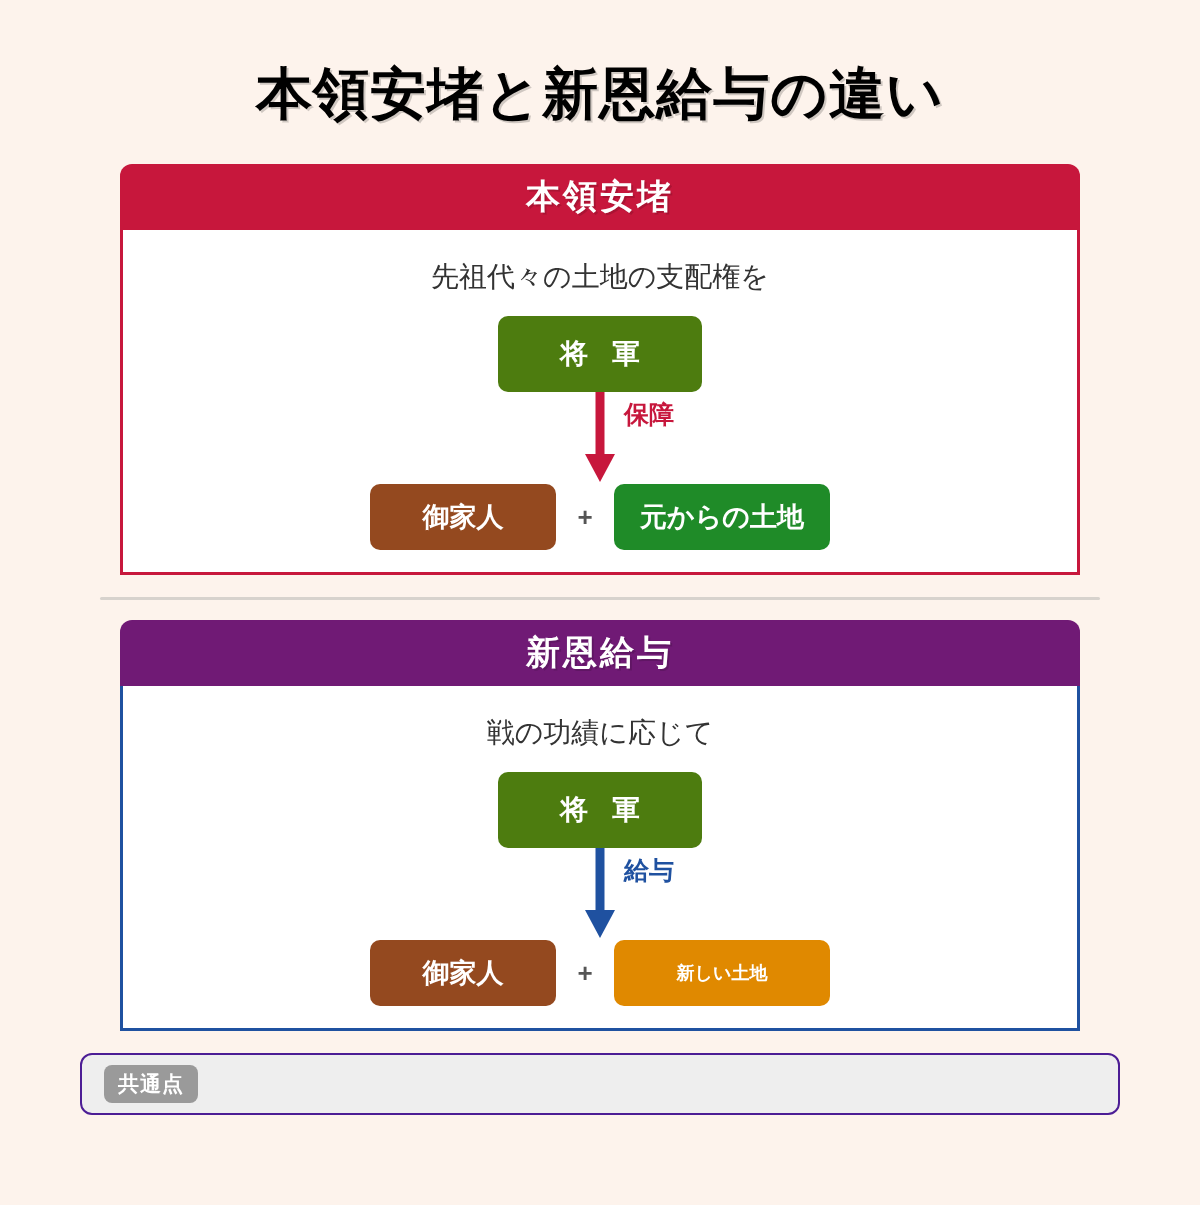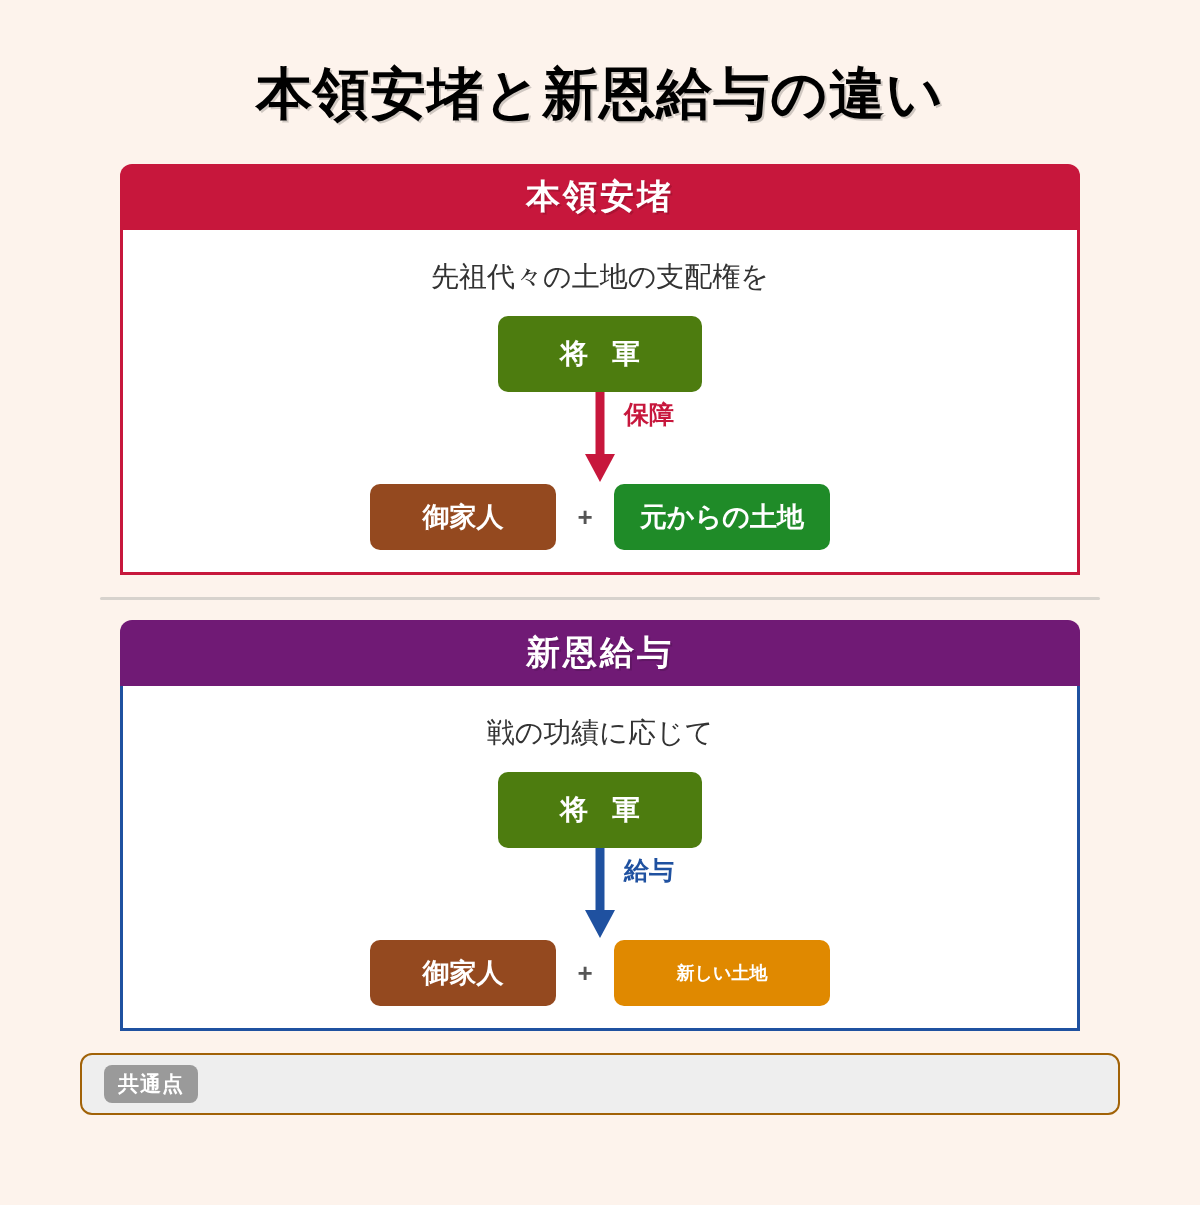--- a/index.html
+++ b/index.html
@@ -155,21 +155,21 @@
     margin: 22px auto 20px auto;
     border-radius: 2px;
   }
 
   
   .footnote {
     width: 1040px;
     margin: 22px auto 0 auto;
     box-sizing: border-box;
     background: #eeeeee;
-    border: 2px solid #a16207;
+    border: 2px solid #4c1d95;
     border-radius: 12px;
     height: 62px;
     display: flex;
     align-items: center;
     padding-left: 22px;
     gap: 18px;
   }
   .badge {
     background: #9a9a9a;
     color: #ffffff;

